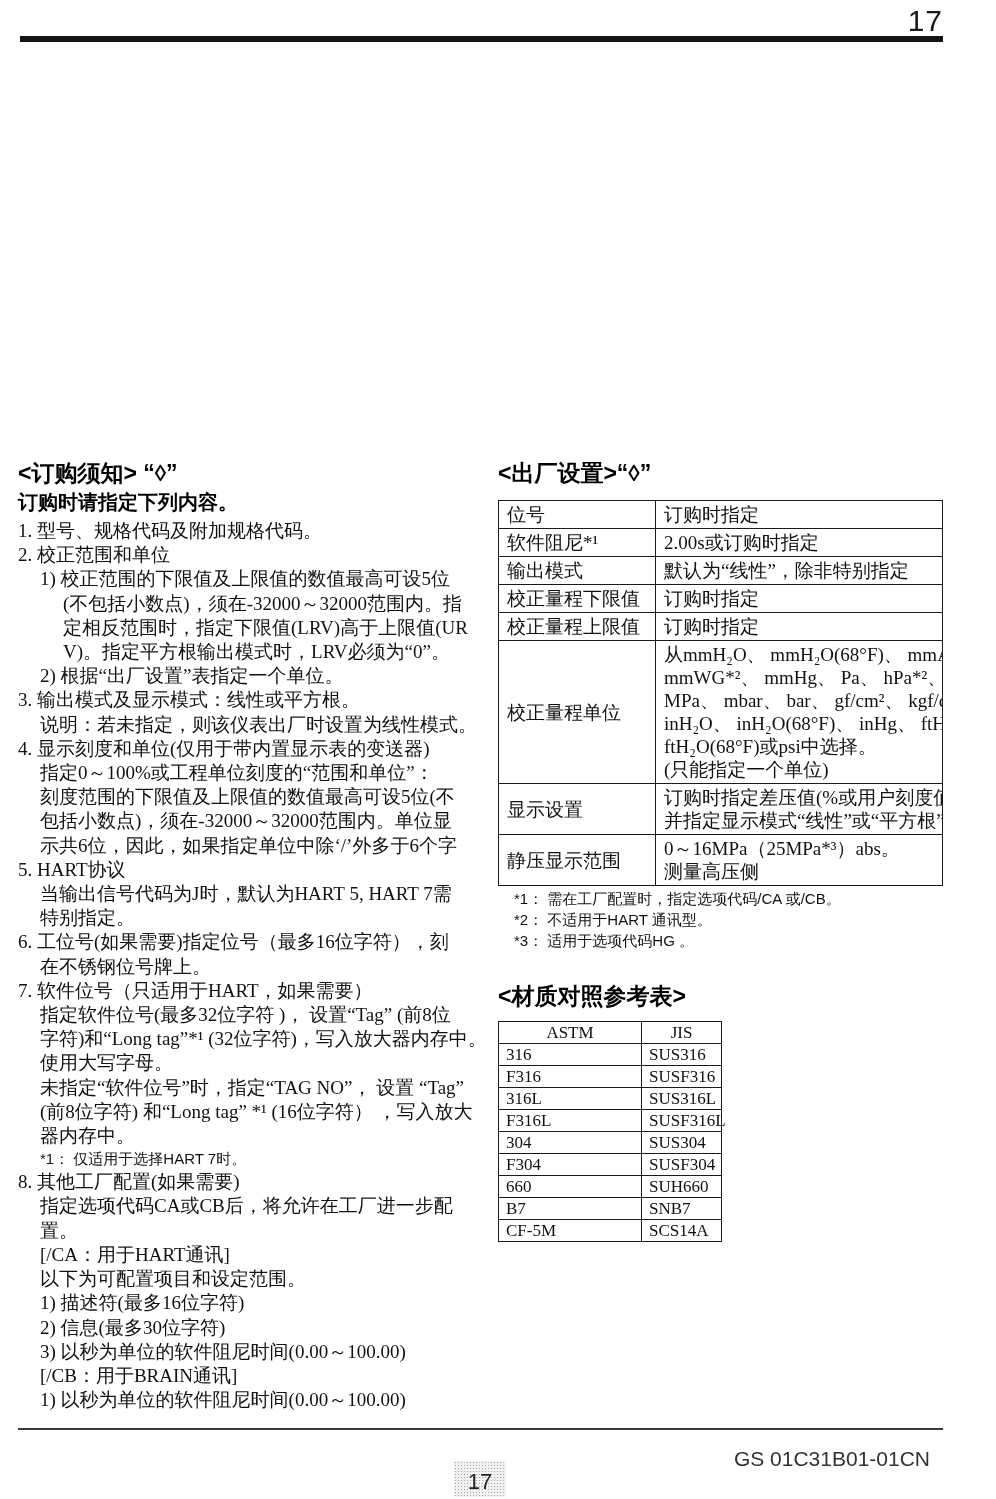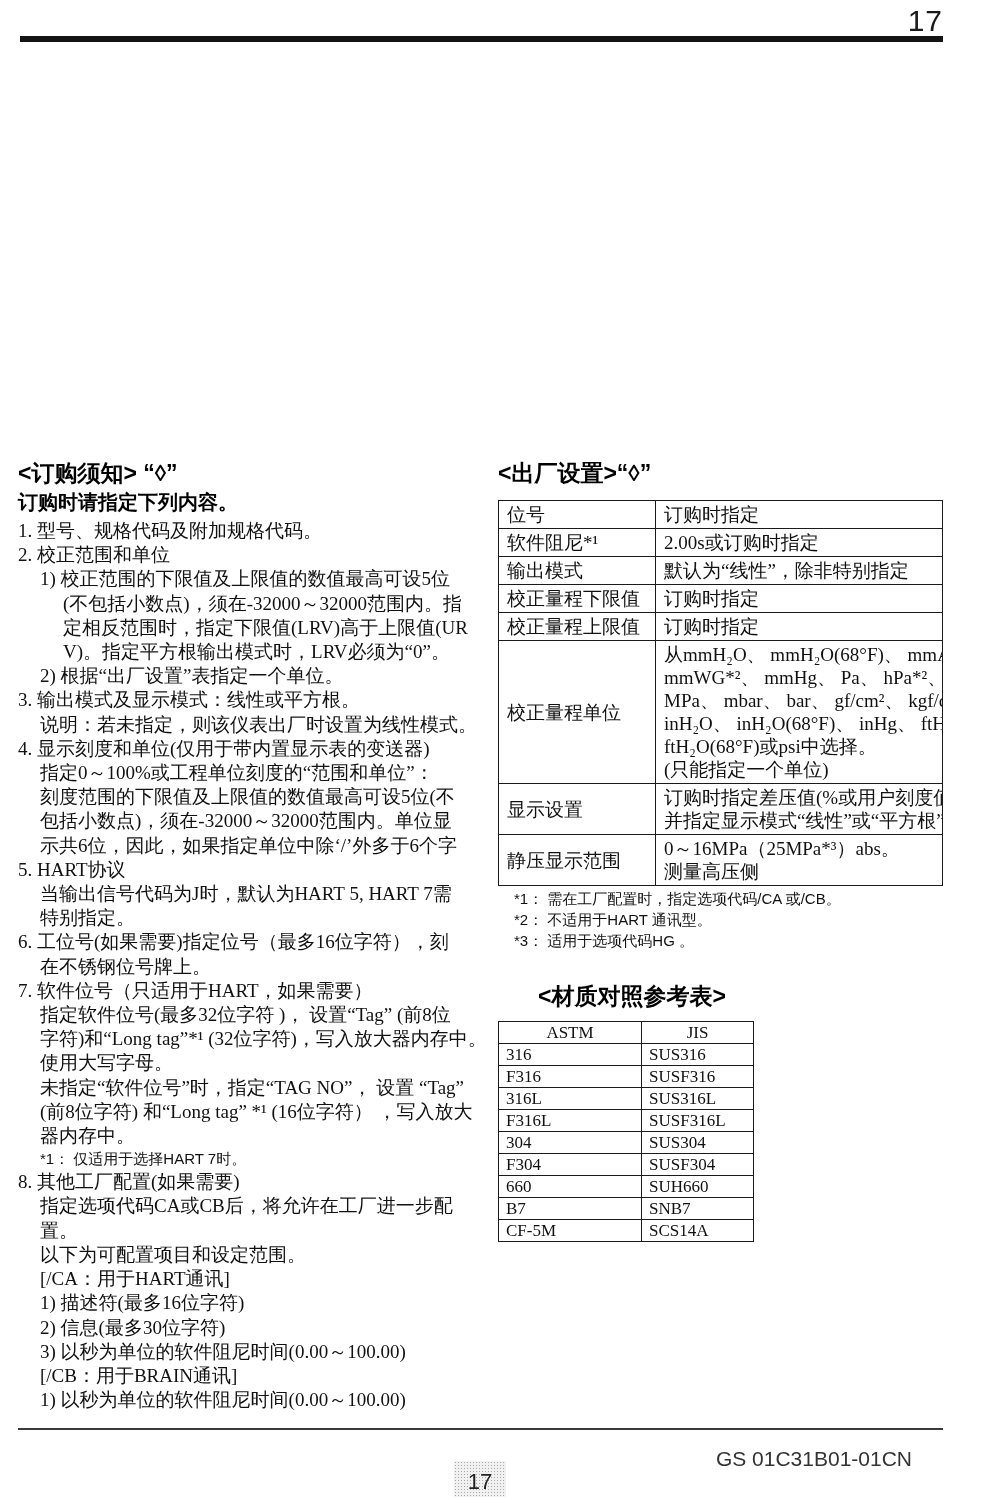--- a/index.html
+++ b/index.html
@@ -43,33 +43,33 @@
   table.fs-table td.fs-label{width:140px;}
   .fs-vline{white-space:nowrap;}
   .fs-footnotes{margin-top:2px;padding-left:16px;}
   .fs-footnote{
     font-family:"Liberation Sans","DejaVu Sans",sans-serif;
     font-size:15px;line-height:21px;color:#111;white-space:nowrap;
   }
   
   .mat-heading{
     font-family:"Liberation Sans","DejaVu Sans",sans-serif;font-weight:bold;
-    font-size:23px;line-height:30px;color:#000;margin-top:30px;margin-bottom:10px;margin-left:40px;
-  }
-  table.mat-table{border-collapse:collapse;width:256px;table-layout:fixed;}
+    font-size:23px;line-height:30px;color:#000;margin-top:30px;margin-bottom:10px;
+  }
+  table.mat-table{border-collapse:collapse;width:224px;table-layout:fixed;}
   table.mat-table th,table.mat-table td{
     border:1.4px solid #1a1a1a;font-size:17px;line-height:19px;padding:1px 7px;
     font-weight:normal;text-align:left;
   }
   table.mat-table th{text-align:center;}
   table.mat-table .c1{width:128px;}
   
   .bottom-rule{position:absolute;left:18px;top:1428px;width:925px;height:2px;background:#3a3a3a;}
   .doc-number{
-    position:absolute;top:1447px;right:84px;
+    position:absolute;top:1447px;right:66px;
     font-family:"Liberation Sans","DejaVu Sans",sans-serif;font-size:21px;color:#333;
   }
   .bottom-page-num{
     position:absolute;left:454px;top:1461px;width:52px;height:36px;
     background-color:#f1f1f1;
     background-image:radial-gradient(circle,#a8a8a8 0.8px,rgba(0,0,0,0) 0.9px);
     background-size:3px 3px;
     font-family:"Liberation Sans","DejaVu Sans",sans-serif;font-size:22px;color:#222;
     display:flex;align-items:flex-end;justify-content:center;padding-bottom:2px;box-sizing:border-box;
   }
@@ -107,22 +107,22 @@
       <div class="doc-line ind1">指定软件位号(最多32位字符 )， 设置“Tag” (前8位</div>
       <div class="doc-line ind1">字符)和“Long tag”*¹ (32位字符)，写入放大器内存中。</div>
       <div class="doc-line ind1">使用大写字母。</div>
       <div class="doc-line ind1">未指定“软件位号”时，指定“TAG NO”， 设置 “Tag”</div>
       <div class="doc-line ind1">(前8位字符) 和“Long tag” *¹ (16位字符） ，写入放大</div>
       <div class="doc-line ind1">器内存中。</div>
       <div class="doc-line ind1 small">*1： 仅适用于选择HART 7时。</div>
       <div class="doc-line ind0">8. 其他工厂配置(如果需要)</div>
       <div class="doc-line ind1">指定选项代码CA或CB后，将允许在工厂进一步配</div>
       <div class="doc-line ind1">置。</div>
+      <div class="doc-line ind1">[/CA：用于HART通讯]</div>
       <div class="doc-line ind1">以下为可配置项目和设定范围。</div>
-      <div class="doc-line ind1">[/CA：用于HART通讯]</div>
       <div class="doc-line ind1">1) 描述符(最多16位字符)</div>
       <div class="doc-line ind1">2) 信息(最多30位字符)</div>
       <div class="doc-line ind1">3) 以秒为单位的软件阻尼时间(0.00～100.00)</div>
       <div class="doc-line ind1">[/CB：用于BRAIN通讯]</div>
       <div class="doc-line ind1">1) 以秒为单位的软件阻尼时间(0.00～100.00)</div>
     </div>
 </div>
 
 <div class="right-col">
   <div class="fs-heading">&lt;出厂设置&gt;“◊”</div>

